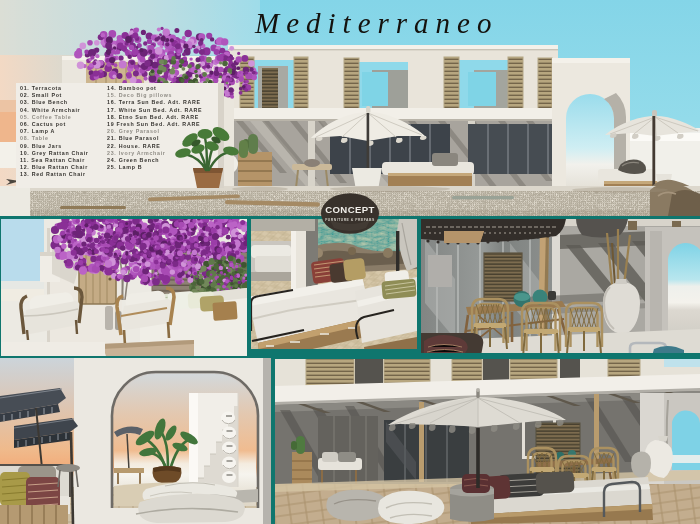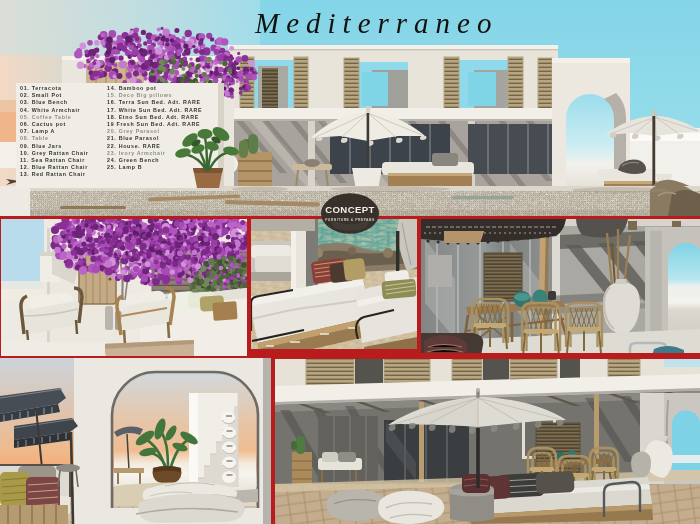--- a/index.html
+++ b/index.html
@@ -1,15 +1,15 @@
 <!DOCTYPE html>
 <html><head><meta charset="utf-8">
 <style>
 html,body{margin:0;padding:0;background:#fff;}
-#page{position:relative;width:700px;height:524px;background:#b91c1c;overflow:hidden;
+#page{position:relative;width:700px;height:524px;background:#0f766e;overflow:hidden;
 font-family:"Liberation Sans",sans-serif;}
 #page svg{position:absolute;display:block;}
 </style></head><body>
 <div id="page">
 <svg style="left:0;top:0" width="700" height="216" viewBox="0 0 700 216">
       <defs>
 <linearGradient id="skyA" x1="0" y1="0" x2="0" y2="1">
  <stop offset="0" stop-color="#84d5e8"></stop>
           <stop offset="0.55" stop-color="#93dbea"></stop>
           <stop offset="1" stop-color="#c8ebf1"></stop>

